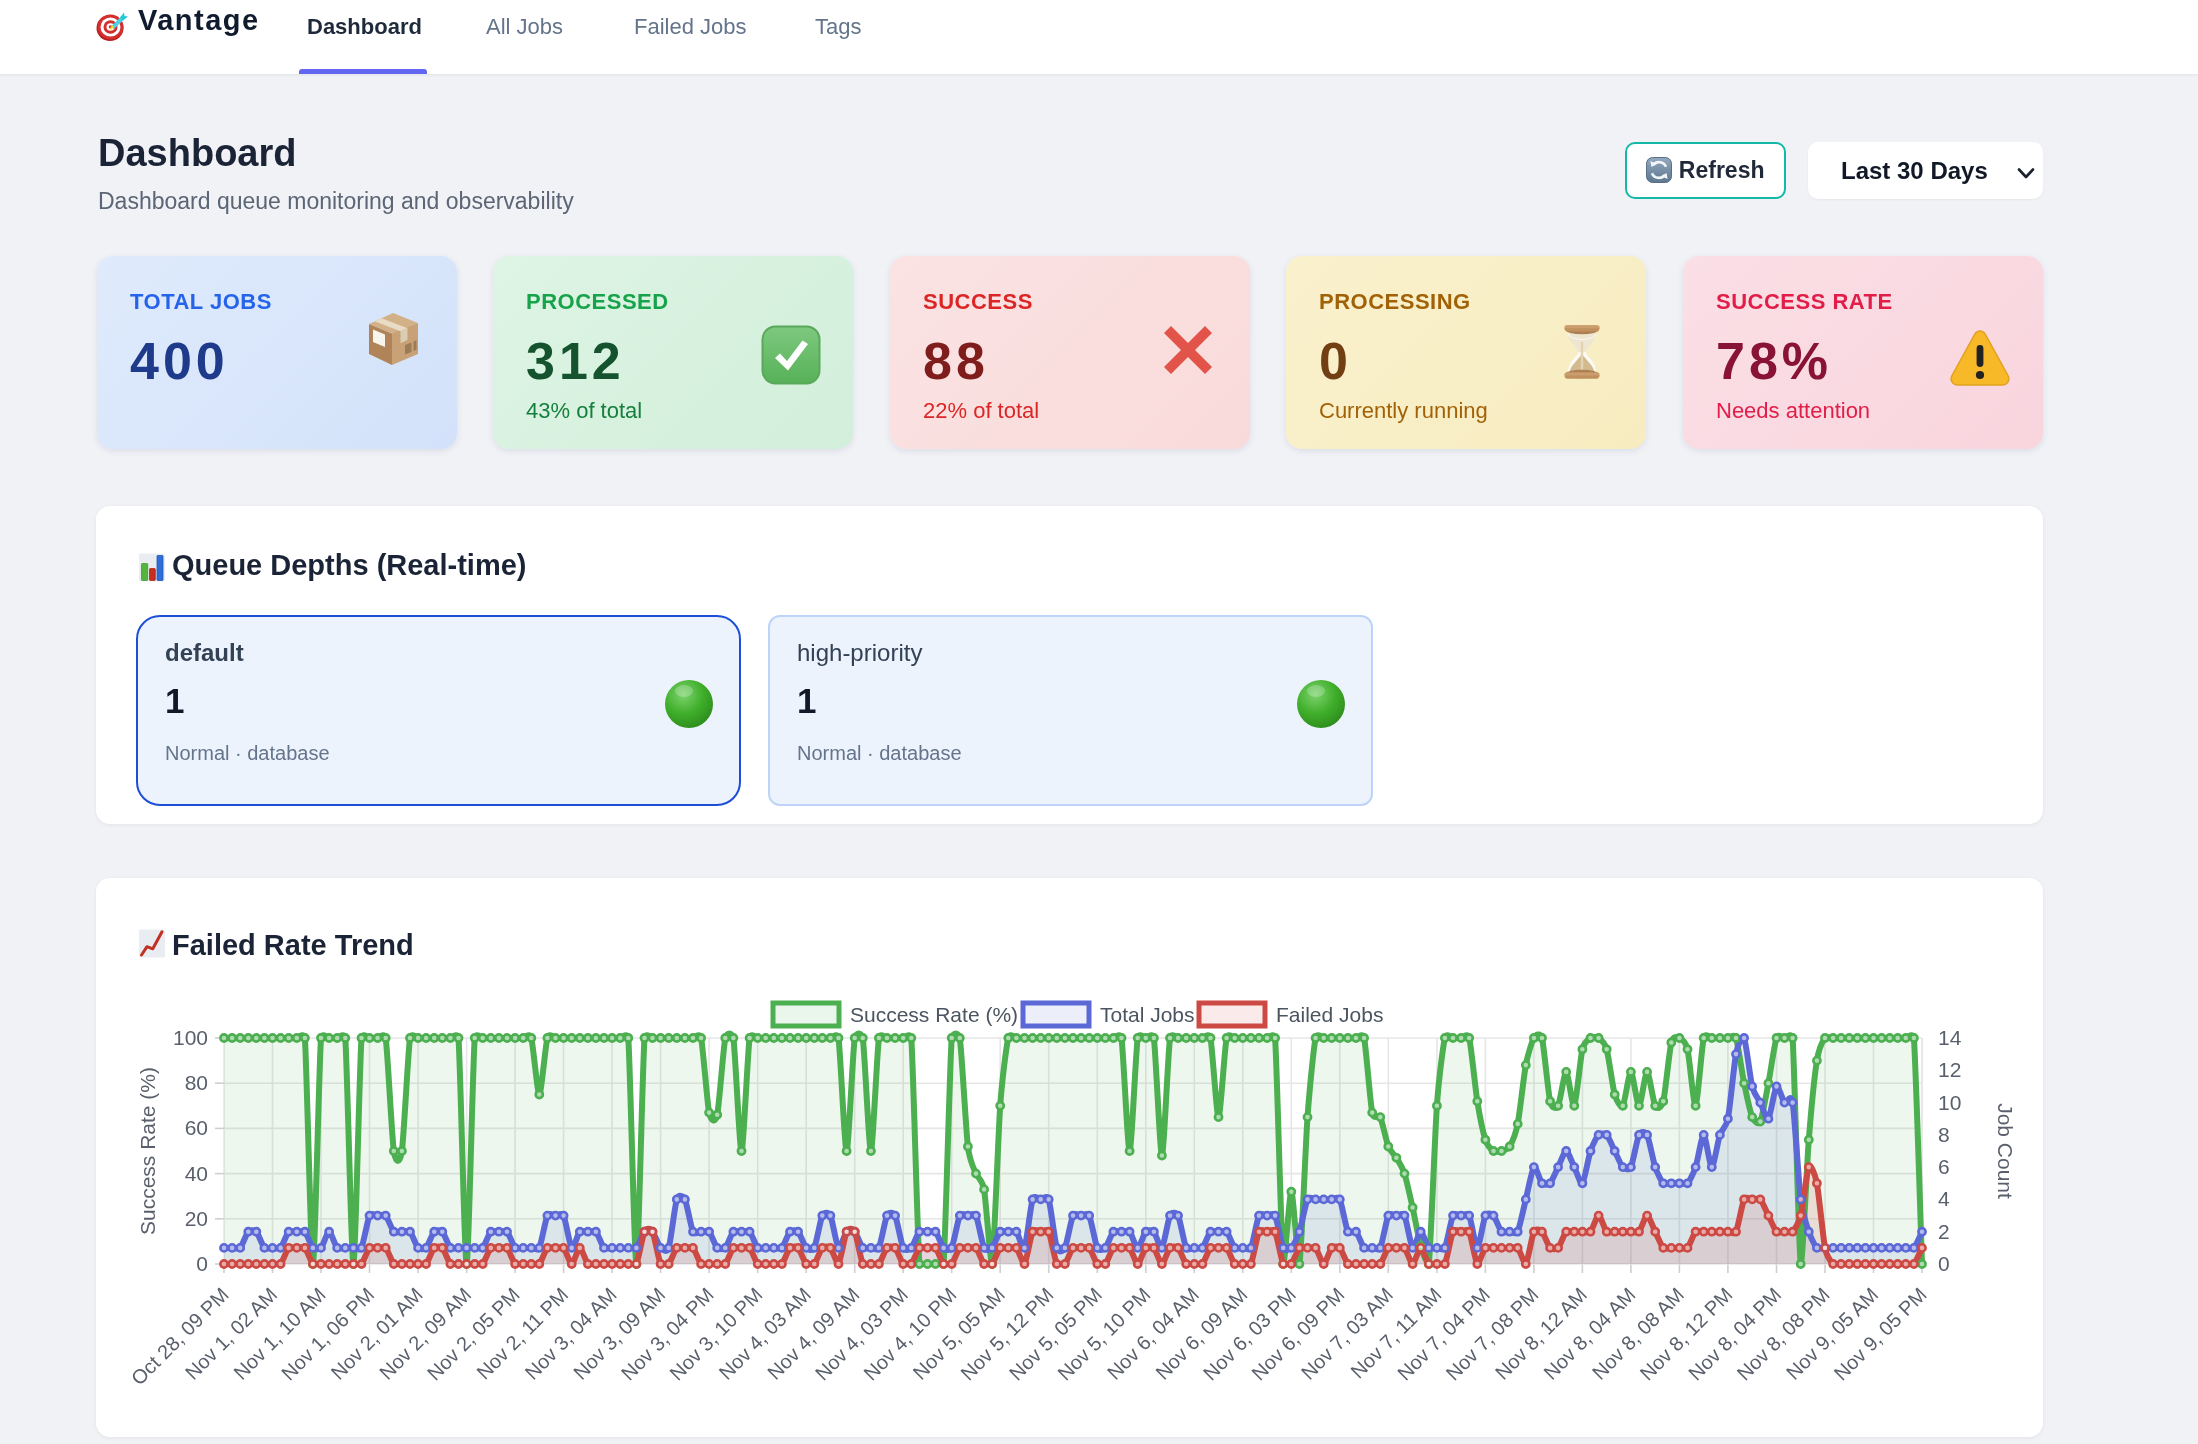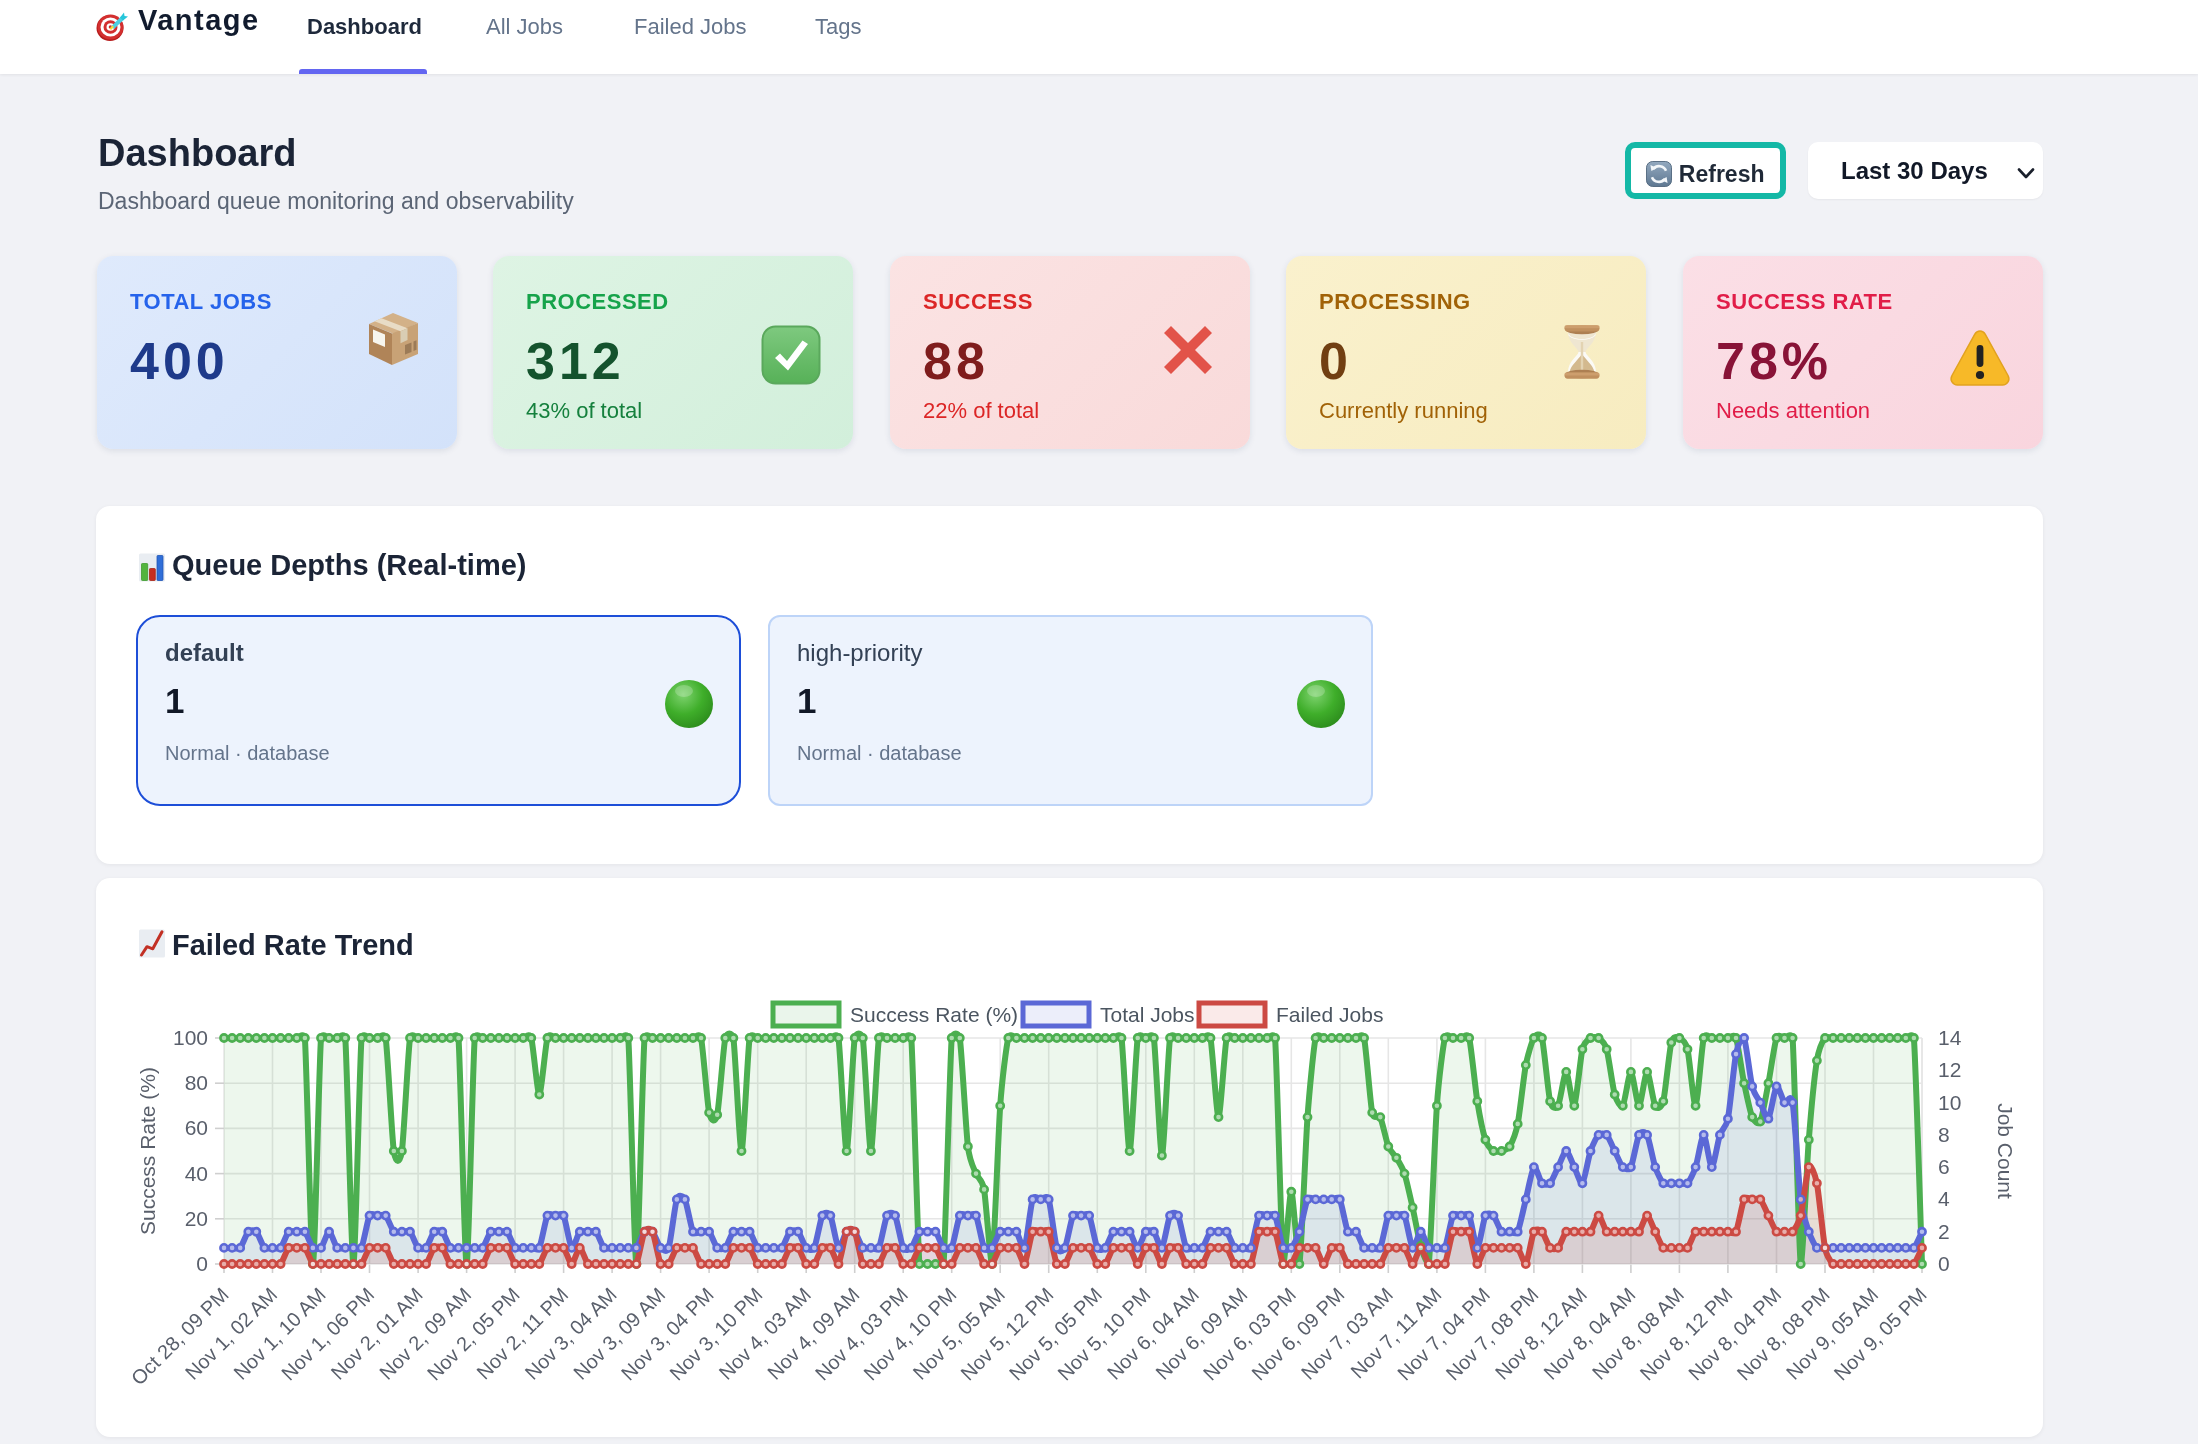--- a/index.html
+++ b/index.html
@@ -20,21 +20,21 @@
   <div style="position:absolute;left:307px;top:14px;font-size:22px;font-weight:bold;color:#1e293b">Dashboard</div>
   <div style="position:absolute;left:486px;top:14px;font-size:22px;color:#64748b">All Jobs</div>
   <div style="position:absolute;left:634px;top:14px;font-size:22px;color:#64748b">Failed Jobs</div>
   <div style="position:absolute;left:815px;top:14px;font-size:22px;color:#64748b">Tags</div>
   <div style="position:absolute;left:299px;top:69px;width:128px;height:5px;background:#6366f1;border-radius:3px 3px 0 0"></div>
 </div>
 
 <div style="position:absolute;left:98px;top:132px;font-size:38px;font-weight:bold;color:#1b2436">Dashboard</div>
 <div style="position:absolute;left:98px;top:188px;font-size:23px;color:#5b6575">Dashboard queue monitoring and observability</div>
 
-<div style="position:absolute;left:1625px;top:142px;width:161px;height:57px;background:#fff;border:6px solid #14b8a6;border-radius:10px;
+<div style="position:absolute;left:1625px;top:142px;width:161px;height:57px;background:#fff;border:2px solid #14b8a6;border-radius:10px;
 font-size:23px;font-weight:bold;color:#1f2937;text-align:center;line-height:53px"><svg width="26" height="26" viewBox="0 0 27 27" style="vertical-align:-5px">
 <defs>
         <linearGradient id="grf" x1="0" y1="0" x2="0" y2="1">
 <stop offset="0" stop-color="#93a9bf"></stop>
           <stop offset="1" stop-color="#5d7791"></stop>
         </linearGradient>
       </defs>
 <rect x="0.5" y="0.5" width="26" height="26" rx="6.5" fill="url(#grf)" stroke="#546a80" stroke-width="1"></rect>
 <g stroke="#f2f6f9" stroke-width="2.7" fill="none">
 <path d="M20.8 10.2 A 7.8 7.8 0 0 0 7.5 8.2"></path>
@@ -112,21 +112,21 @@
 <div style="position:absolute;left:33px;top:33px;font-size:22px;font-weight:bold;letter-spacing:0.5px;color:#e11d48">SUCCESS RATE</div>
 <div style="position:absolute;left:33px;top:75px;font-size:52px;font-weight:bold;letter-spacing:4px;color:#881337">78%</div>
 <div style="position:absolute;right:32px;top:72px"><svg width="62" height="58" viewBox="0 0 62 58">
 <path d="M31 3 C33.4 3 35.1 4.2 36.3 6.3 L59 47.5 C60.2 49.7 60.2 51.9 59 53.9 C57.8 55.9 55.9 57 53.5 57 L8.5 57 C6.1 57 4.2 55.9 3 53.9 C1.8 51.9 1.8 49.7 3 47.5 L25.7 6.3 C26.9 4.2 28.6 3 31 3 Z" fill="#f7b928" stroke="#e2a21f" stroke-width="1.5"></path>
 <rect x="27.6" y="17" width="6.8" height="22" rx="3.4" fill="#222"></rect>
 <circle cx="31" cy="47" r="4.1" fill="#222"></circle>
 </svg></div>
 <div style="position:absolute;left:33px;top:142px;font-size:22px;color:#e11d48">Needs attention</div>
   </div>
 
-<div style="position:absolute;left:96px;top:506px;width:1947px;height:358px;background:#fff;border-radius:14px;box-shadow:0 1px 4px rgba(0,0,0,0.06)">
+<div style="position:absolute;left:96px;top:506px;width:1947px;height:318px;background:#fff;border-radius:14px;box-shadow:0 1px 4px rgba(0,0,0,0.06)">
   <div style="position:absolute;left:40px;top:46px"><svg width="31" height="31" viewBox="0 0 31 31">
 <rect x="3" y="1.5" width="26" height="28" rx="1.5" fill="#e9edf2"></rect>
 <rect x="5.5" y="11.5" width="6.2" height="17" rx="0.8" fill="#53b43e" stroke="#3f9a2e" stroke-width="0.8"></rect>
 <rect x="13.5" y="16.5" width="5.8" height="12" rx="0.8" fill="#c62e20" stroke="#a82417" stroke-width="0.8"></rect>
 <rect x="21" y="3.5" width="6" height="25" rx="0.8" fill="#2f6ed8" stroke="#2257b5" stroke-width="0.8"></rect>
 </svg></div>
   <div style="position:absolute;left:76px;top:43px;font-size:29px;font-weight:bold;color:#1b2436">Queue Depths (Real-time)</div>
   <div style="position:absolute;left:40px;top:109px;width:605px;height:191px;border-radius:24px;
 background:#edf3fd;border:2px solid #1d4ed8">
 <div style="position:absolute;left:27px;top:22px;font-size:24px;font-weight:bold;color:#334155">default</div>

